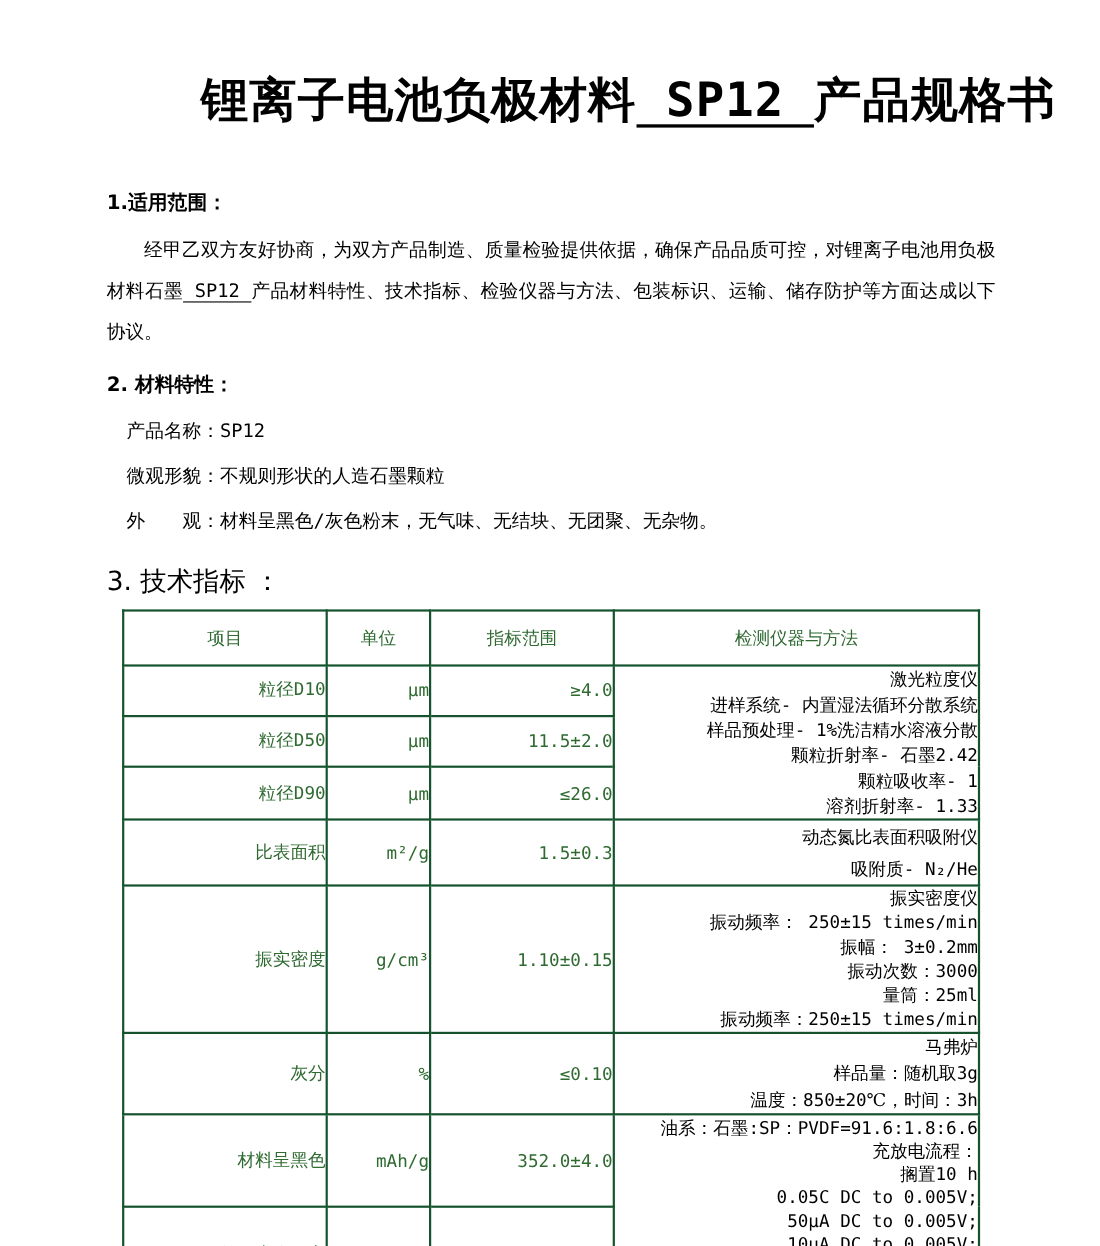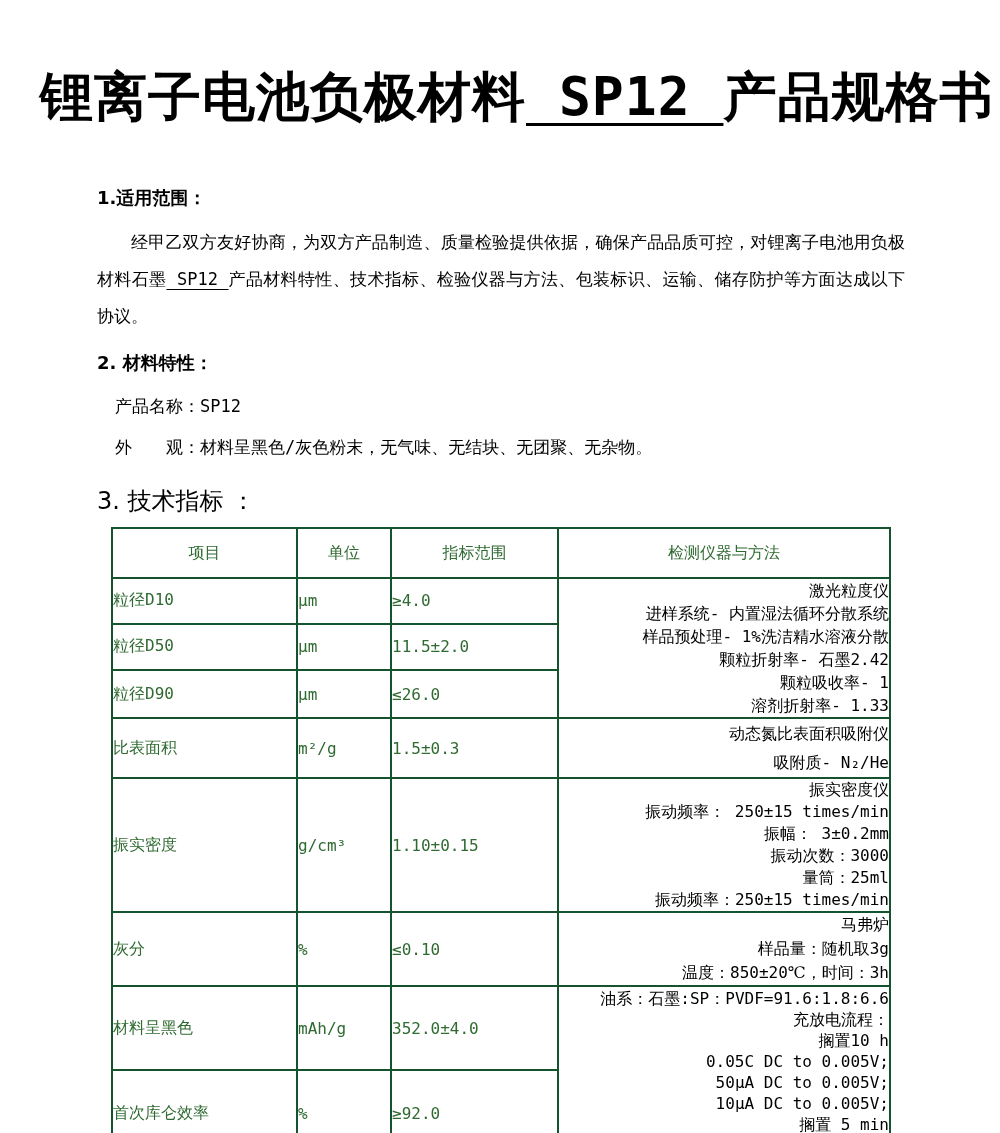--- a/index.html
+++ b/index.html
@@ -12,21 +12,21 @@
     width: 1000px;
     height: 1133px;
     background: #ffffff;
     overflow: hidden;
     font-family: "DejaVu Sans Mono", "DejaVu Serif", "Liberation Serif", serif;
     color: #000000;
   }
   .doc-title {
     margin: 62px 40px 0 40px;
     text-align: right;
-    font-size: 53px;
+    font-size: 43px;
     font-weight: bold;
     letter-spacing: 1px;
     white-space: nowrap;
   }
   .doc-title .u {
     text-decoration: underline;
     text-decoration-thickness: 3px;
     text-underline-offset: 8px;
   }
   .content {
@@ -81,21 +81,21 @@
     border: 2px solid #14532d;
     padding: 0;
     overflow: hidden;
   }
   table.spec th {
     font-weight: normal;
     text-align: center;
     vertical-align: middle;
   }
   td.c {
-    text-align: left;
+    text-align: right;
     vertical-align: middle;
   }
   .green { color: #2f6a31; }
   td.method {
     text-align: right;
     vertical-align: middle;
     padding: 2px 4px 2px 5px;
     white-space: pre-wrap;
     color: #000000;
   }
@@ -127,20 +127,21 @@
 
     <div class="h1">1.适用范围：</div>
 
     <div class="para">
       <span>经甲乙双方友好协商，为双方产品制造、质量检验提供依据，确保产品品质可控，对锂离子电池用负极材料石墨</span><span class="u"> SP12 </span><span>产品材料特性、技术指标、检验仪器与方法、包装标识、运输、储存防护等方面达成以下协议。</span>
     </div>
 
     <div class="h2">2.  材料特性：</div>
 
     <div class="prop-line">产品名称：SP12</div>
+    <div class="prop-line">微观形貌：不规则形状的人造石墨颗粒</div>
     <div class="prop-line">外　　观：材料呈黑色/灰色粉末，无气味、无结块、无团聚、无杂物。</div>
 
     <div class="h3">3.  技术指标 ：</div>
 
     <table class="spec">
       <colgroup>
           <col class="c1">
           <col class="c2">
           <col class="c3">
           <col class="c4">

